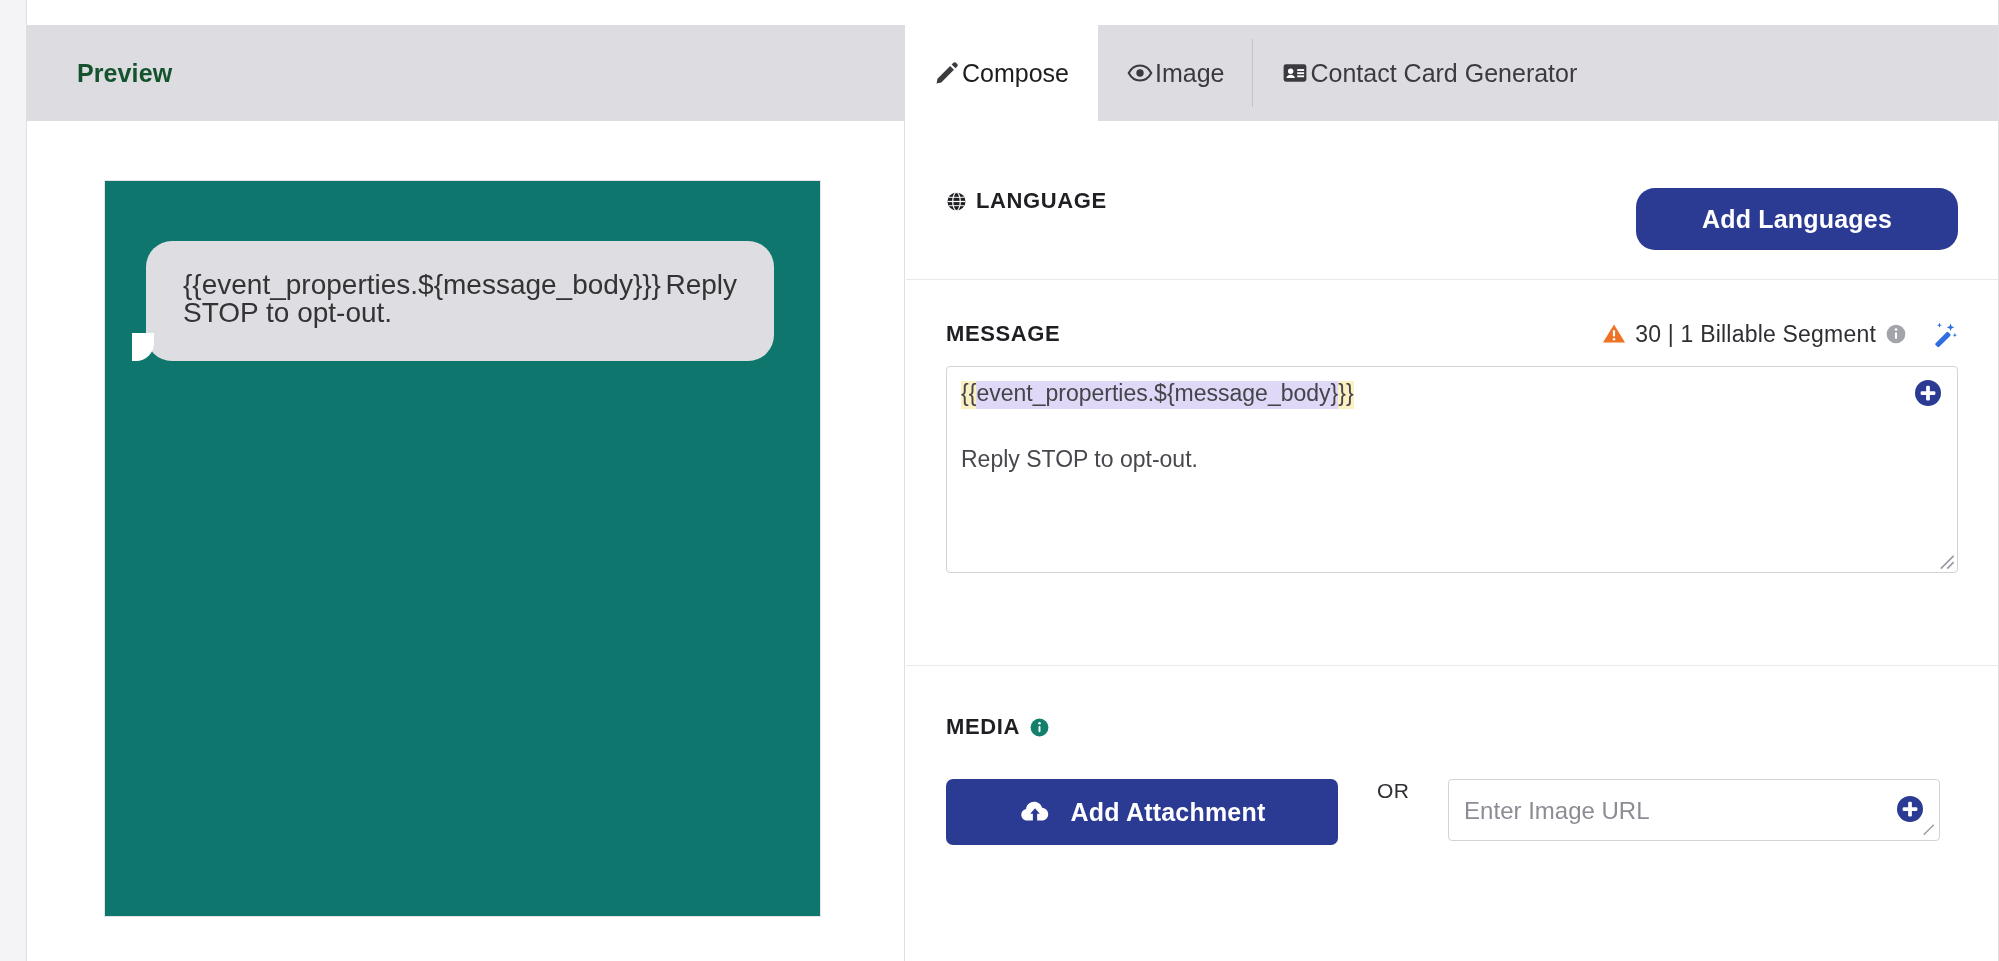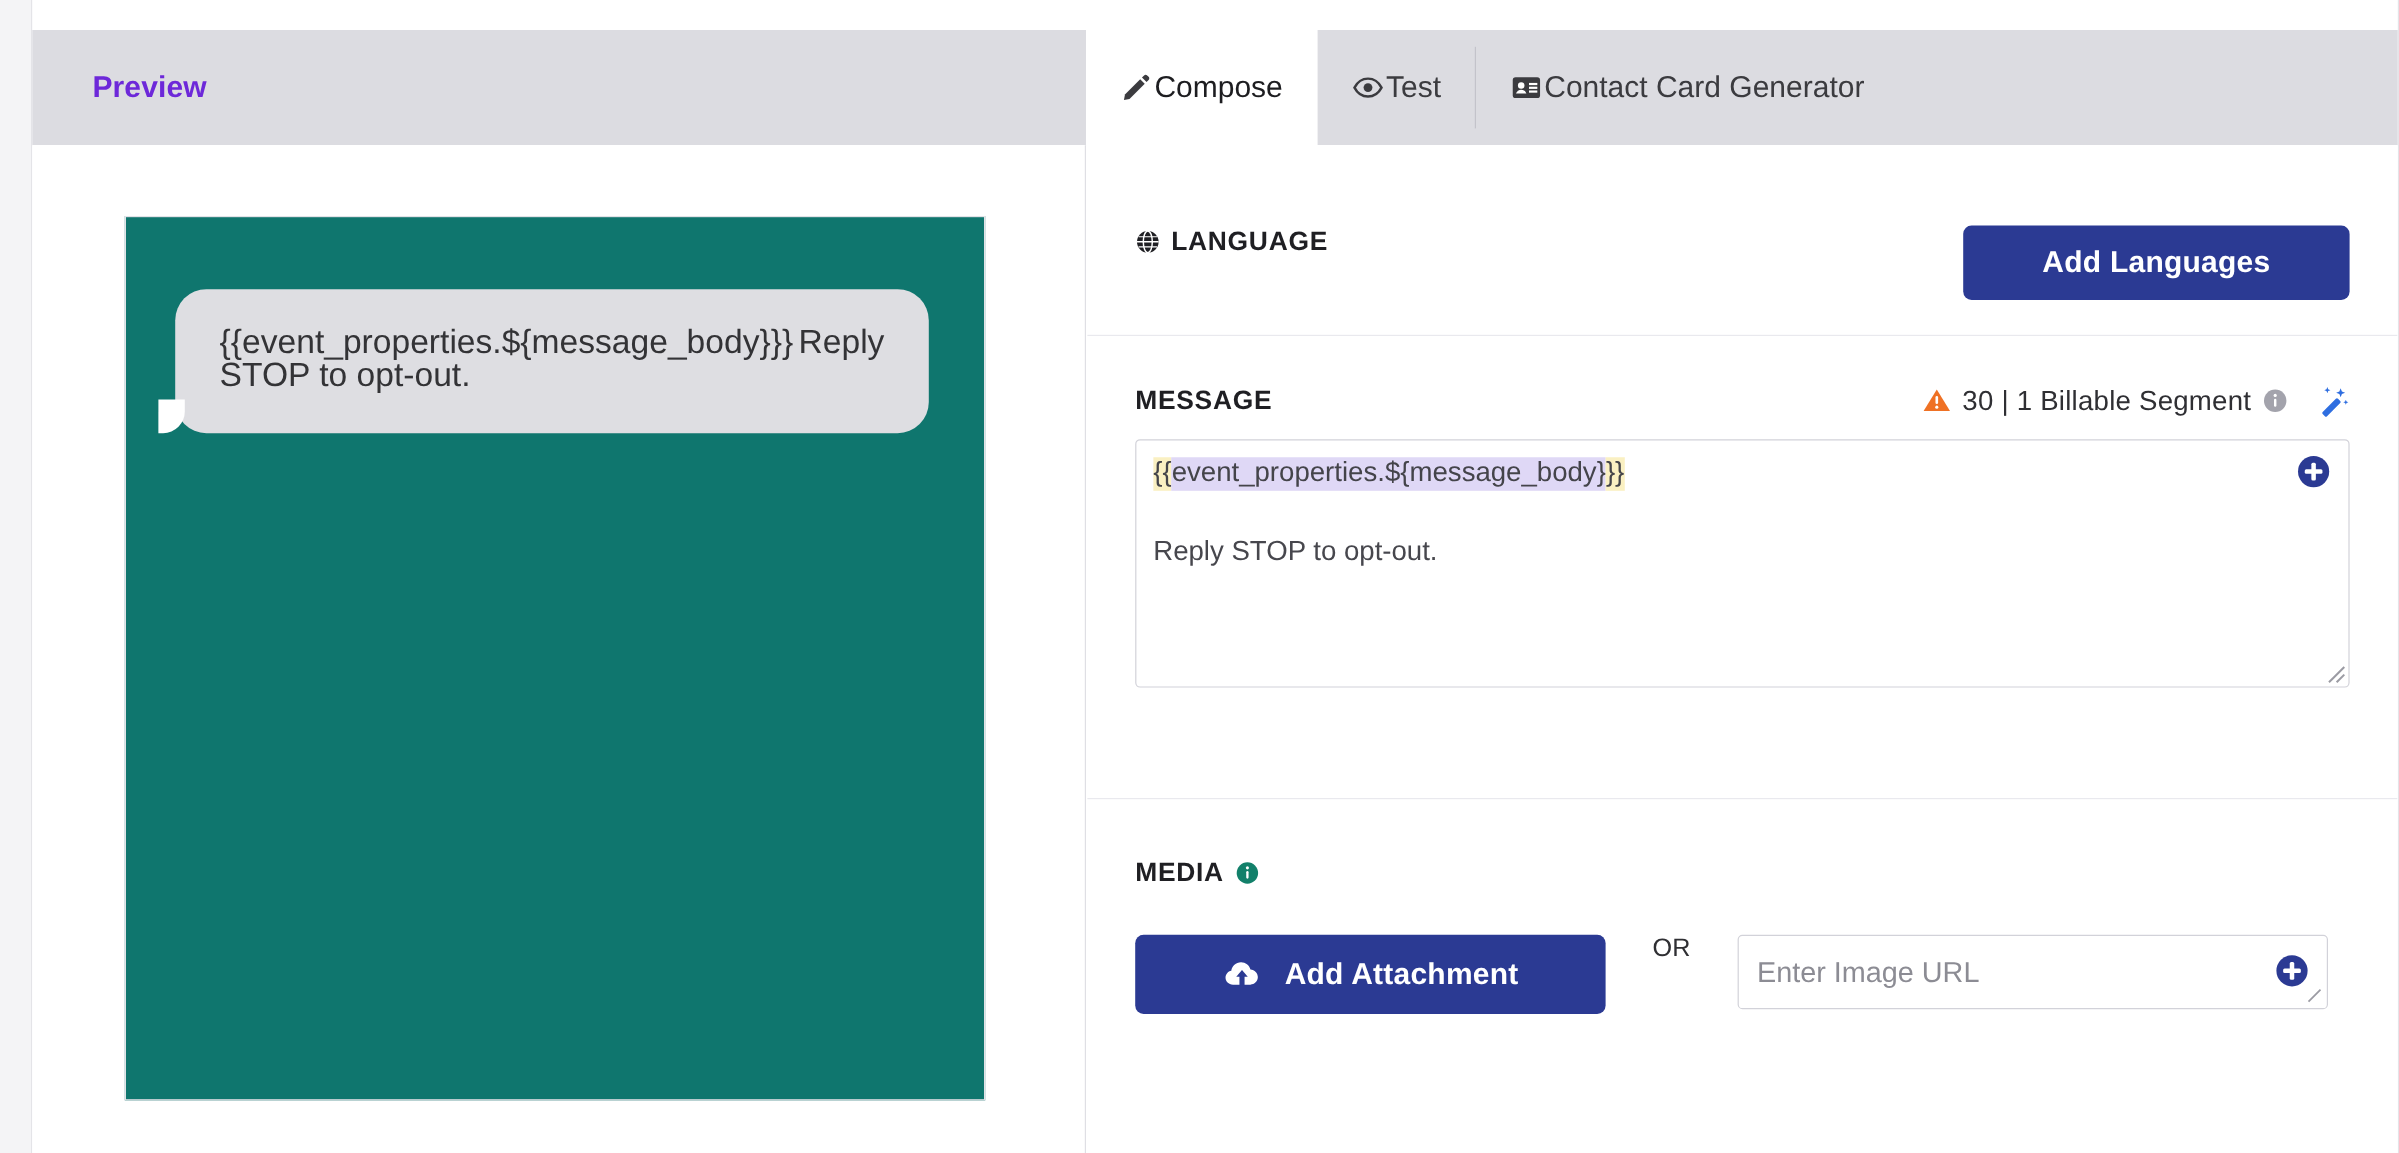--- a/index.html
+++ b/index.html
@@ -54,21 +54,21 @@
     width: 878px;
     height: 96px;
     display: flex;
     align-items: center;
     box-sizing: border-box;
     padding-left: 50px;
   }
   .preview-header-title {
     font-size: 25px;
     font-weight: bold;
-    color: #6d28d9;
+    color: #14532d;
     letter-spacing: .1px;
   }
 
   
   .tab-strip {
     position: absolute;
     left: 878px;
     top: 0;
     right: 0;
     height: 96px;
@@ -238,20 +238,21 @@
     cursor: pointer;
     display: inline-flex;
     align-items: center;
     justify-content: center;
     gap: 20px;
   }
   .btn-add-languages {
     width: 322px;
     height: 62px;
     margin-top: 36px;
+    border-radius: 19px;
   }
   .btn-add-attachment {
     width: 392px;
     height: 66px;
   }
 
   
   .message-head {
     padding-top: 40px;
     display: flex;
@@ -407,21 +408,21 @@
         <span>Compose</span>
       </button>
 
       <button class="tab divider-right">
         <span class="tab-icon">
           <svg width="26" height="26" viewBox="0 0 24 24" fill="none">
             <path d="M1.6 12 C4 7.4 7.8 5.1 12 5.1 C16.2 5.1 20 7.4 22.4 12 C20 16.6 16.2 18.9 12 18.9 C7.8 18.9 4 16.6 1.6 12 Z" stroke="#3b3b3f" stroke-width="1.9" fill="none"></path>
             <circle cx="12" cy="12" r="3.4" fill="#3b3b3f"></circle>
           </svg>
         </span>
-        <span>Test</span>
+        <span>Image</span>
       </button>
 
       <button class="tab">
         <span class="tab-icon">
           <svg width="26" height="26" viewBox="0 0 24 24">
             <rect x="1.5" y="4" width="21" height="16" rx="2.2" fill="#3b3b3f"></rect>
             <circle cx="8" cy="10.4" r="2.5" fill="#ffffff"></circle>
             <path d="M4 16.6 C4.6 14.6 6.2 13.6 8 13.6 C9.8 13.6 11.4 14.6 12 16.6 Z" fill="#ffffff"></path>
             <rect x="14" y="8.4" width="6.4" height="1.7" fill="#ffffff"></rect>
             <rect x="14" y="11.3" width="6.4" height="1.7" fill="#ffffff"></rect>

